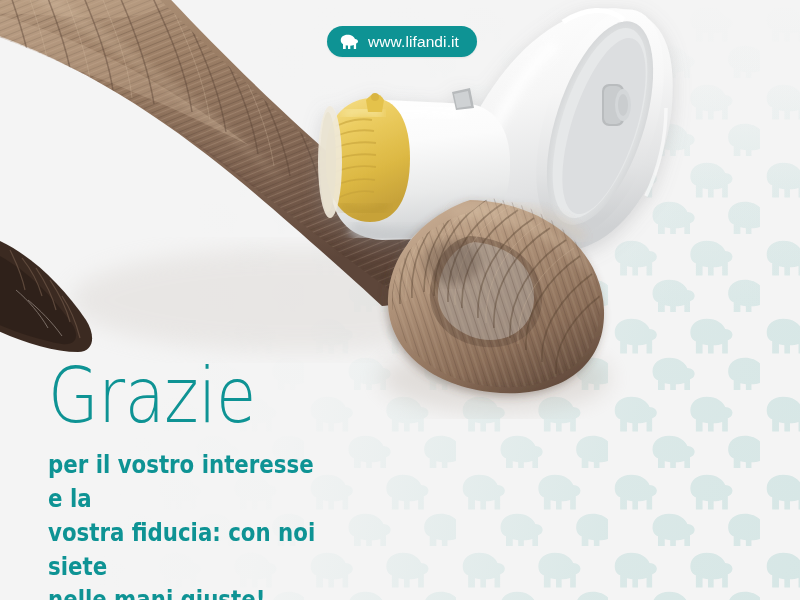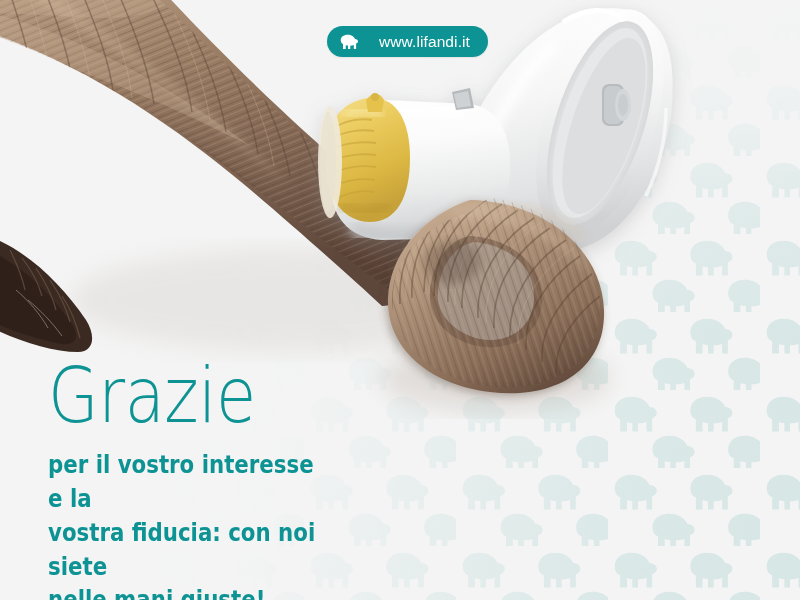--- a/index.html
+++ b/index.html
@@ -58,21 +58,21 @@
   }
 
   
   .badge {
     position: absolute;
     left: 327px;
     top: 26px;
     z-index: 6;
     display: flex;
     align-items: center;
-    gap: 20px;
+    gap: 9px;
     height: 31px;
     padding: 0 18px 0 13px;
     border-radius: 16px;
     background: #0e9394;
     box-shadow: 0 1px 2px rgba(0,0,0,0.07);
   }
   .badge-ele {
     width: 19px;
     height: 15px;
     display: block;

